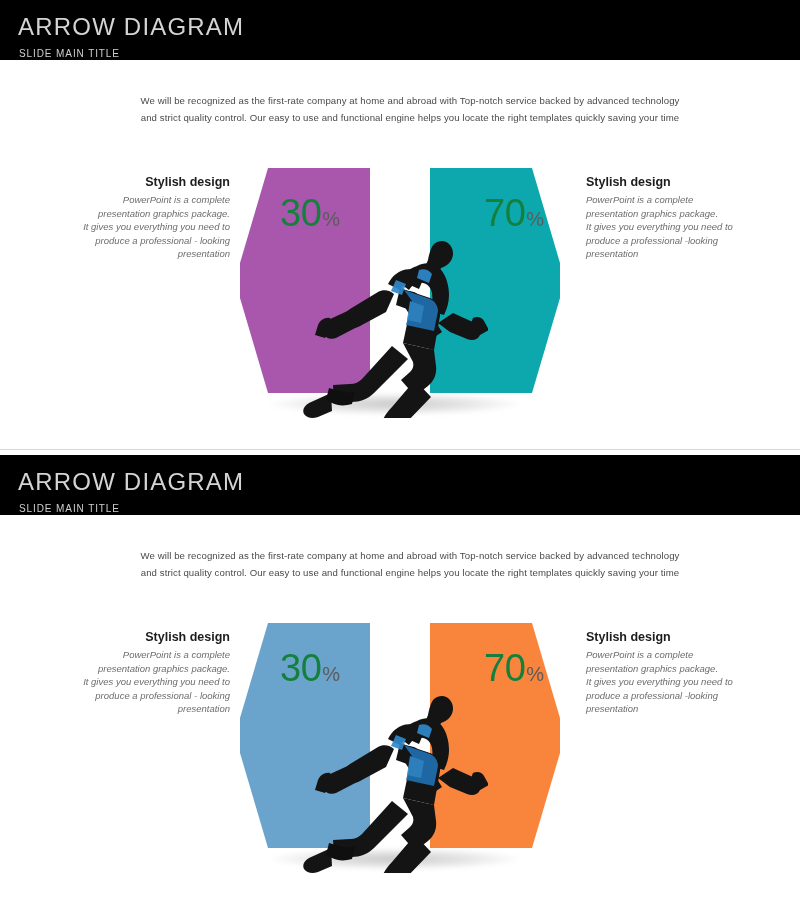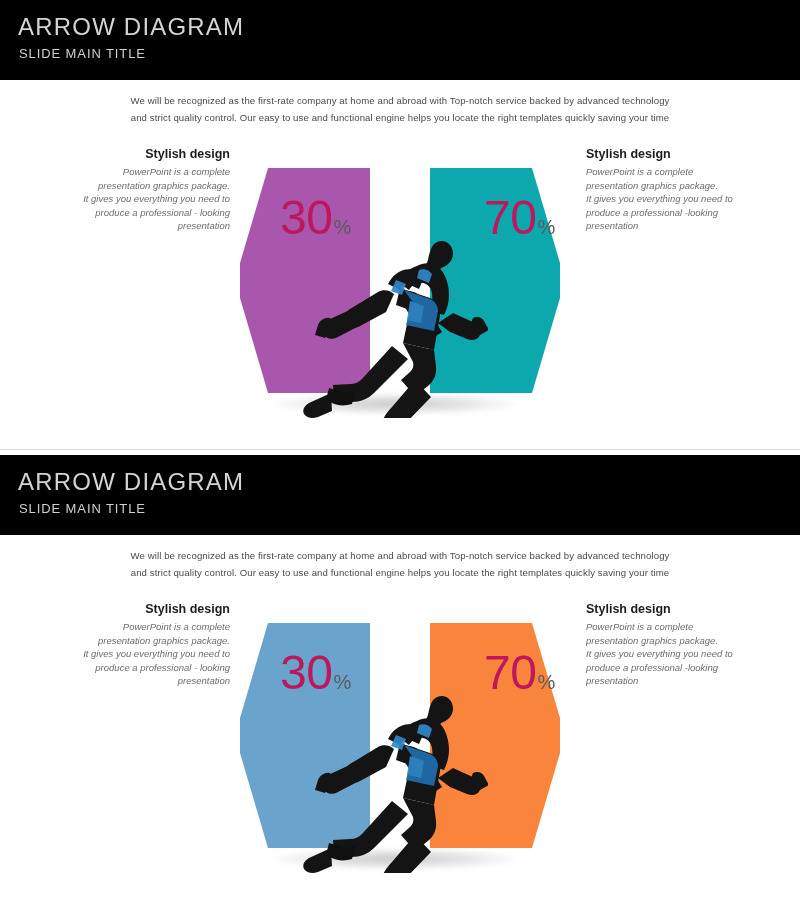--- a/index.html
+++ b/index.html
@@ -40,51 +40,51 @@
     content: "";
     position: absolute;
     left: 0; right: 0; top: 4px;
     height: 1px;
     background: #d8d8d8;
   }
 
   
   .header {
     width: 800px;
-    height: 80px;
+    height: 60px;
     background: #000000;
     position: relative;
   }
   .header-title {
     position: absolute;
     left: 18px;
     top: 13px;
     color: #d4d4d4;
     font-size: 24px;
     letter-spacing: 1.2px;
     font-weight: 400;
     line-height: 28px;
     white-space: nowrap;
   }
   .header-sub {
     position: absolute;
     left: 19px;
     top: 45px;
     color: #cfcfcf;
-    font-size: 13px;
+    font-size: 10px;
     letter-spacing: 0.9px;
     font-weight: 400;
     line-height: 18px;
     white-space: nowrap;
   }
 
   
   .intro {
     position: absolute;
-    left: 70px;
+    left: 80px;
     top: 92px;
     width: 660px;
     text-align: center;
     color: #4a4a4a;
     font-size: 9.6px;
     line-height: 17px;
     letter-spacing: 0.1px;
   }
   .intro-line { display: block; }
 
@@ -109,23 +109,23 @@
 
   .pct {
     position: absolute;
     top: 44px;
     color: #141414;
     font-weight: 300;
     line-height: 1;
     white-space: nowrap;
   }
   .pct .num {
-    font-size: 48px;
+    font-size: 38px;
     letter-spacing: -0.5px;
-    color: #be185d;
+    color: #15803d;
     margin-top: 48px;
   }
   .pct .sym {
     font-size: 20px;
     color: #5b5b5b;
     margin-left: 1px;
   }
   .pct-left  { left: 280px; }
   .pct-right { left: 484px; }
 
@@ -167,20 +167,21 @@
   .caption-right {
     left: 586px;
     text-align: left;
   }
   .caption-title {
     color: #1c1c1c;
     font-size: 12.5px;
     font-weight: bold;
     line-height: 18px;
     margin-bottom: 2px;
+    margin-top: 28px;
   }
   .caption-body {
     color: #6d6d6d;
     font-size: 9.5px;
     line-height: 13.5px;
     font-style: italic;
   }
   .caption-body span { display: block; }
 </style>
 </head>

